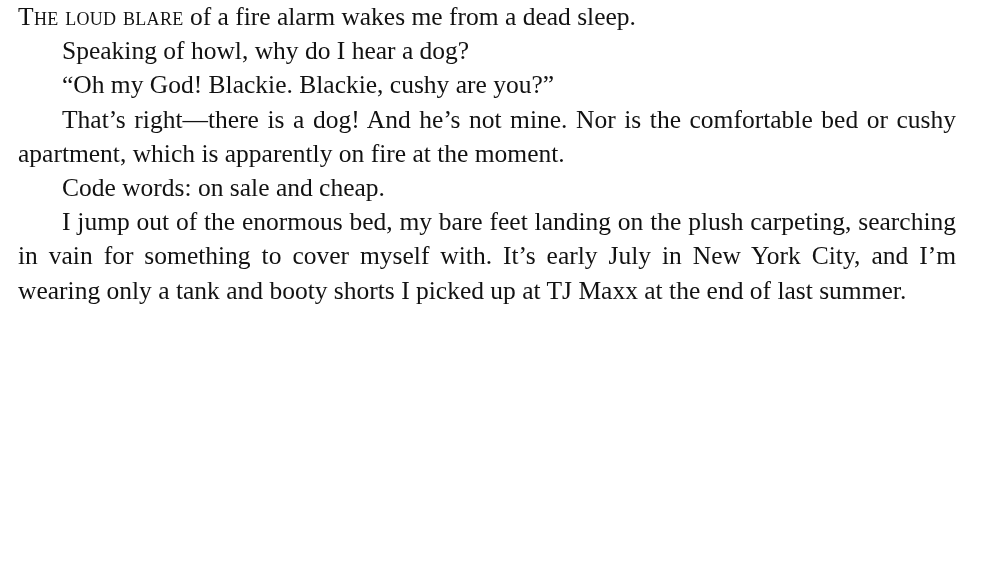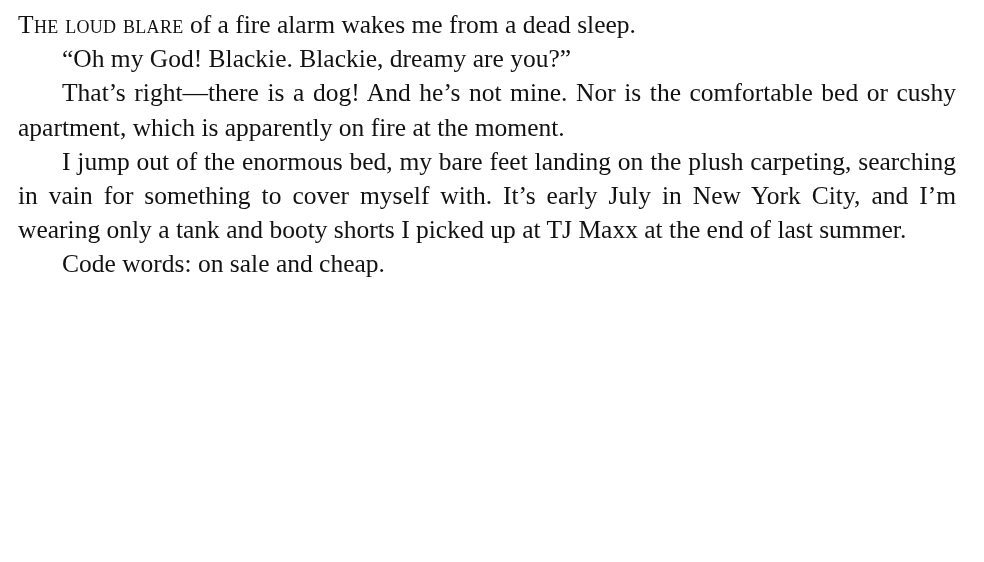--- a/index.html
+++ b/index.html
@@ -11,21 +11,21 @@
     width: 984px;
     height: 562px;
     overflow: hidden;
     font-family: "Liberation Serif", "DejaVu Serif", serif;
     color: #111111;
   }
   .page {
     width: 984px;
     height: 562px;
     box-sizing: border-box;
-    padding: 8px 28px 0 18px;
+    padding: 0 28px 0 18px;
     position: relative;
   }
   .prose {
     font-size: 25.5px;
     line-height: 34.2px;
     text-align: justify;
     text-justify: inter-word;
     color: #121212;
   }
   .prose p {
@@ -43,24 +43,25 @@
 </style>
 </head>
 <body>
 
 <div class="page">
   <div class="prose">
 
     <p class="first"><span class="smallcaps">The loud blare</span><span> of a fire alarm wakes me from a dead sleep.</span></p>
 
 
+    <p>Speaking of howl, why do I hear a dog?</p>
 
 
-    <p>“Oh my God! Blackie. Blackie, dreamy are you?”</p>
+    <p>“Oh my God! Blackie. Blackie, cushy are you?”</p>
 
     <p>That’s right—there is a dog! And he’s not mine. Nor is the comfortable bed or cushy apartment, which is apparently on fire at the moment.</p>
 
+    <p>Code words: on sale and cheap.</p>
+
     <p>I jump out of the enormous bed, my bare feet landing on the plush carpeting, searching in vain for something to cover myself with. It’s early July in New York City, and I’m wearing only a tank and booty shorts I picked up at TJ Maxx at the end of last summer.</p>
-
-    <p>Code words: on sale and cheap.</p>
 
   </div>
 </div>
 
 </body></html>

